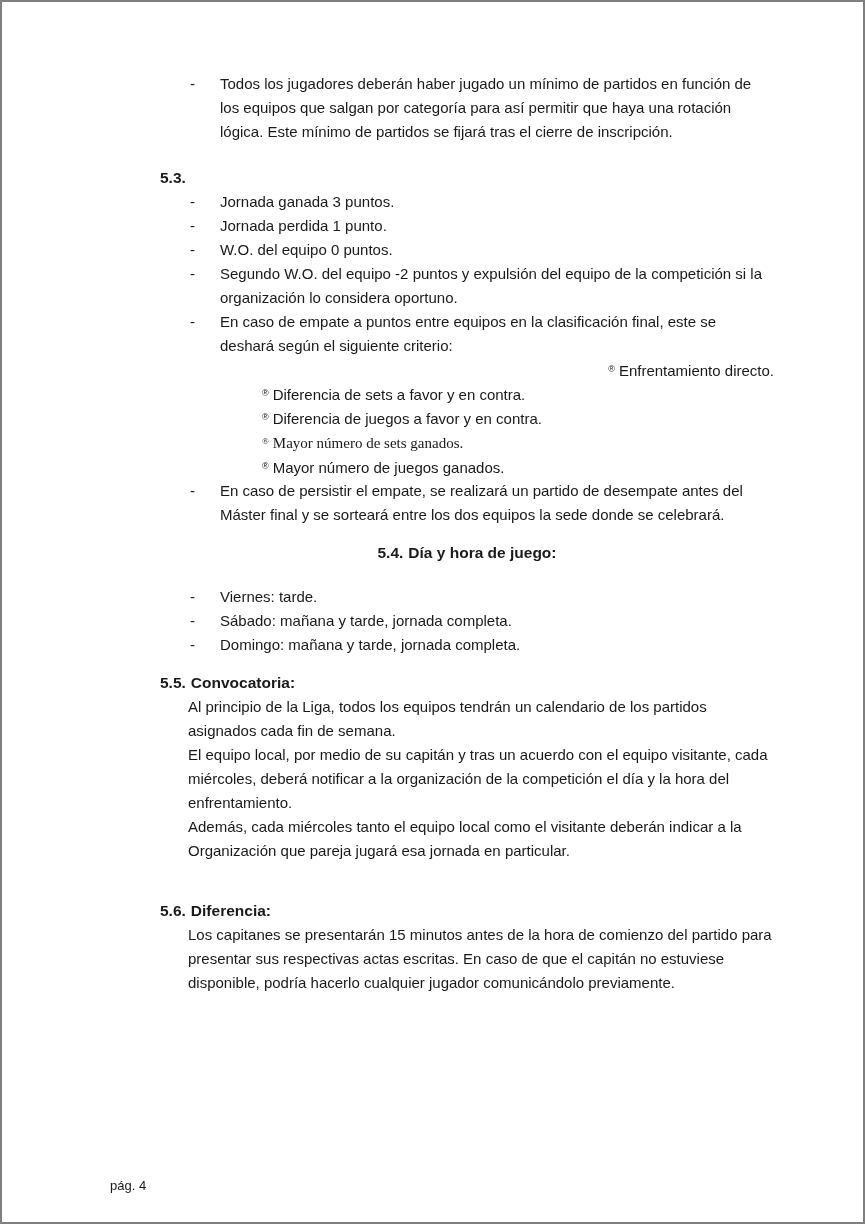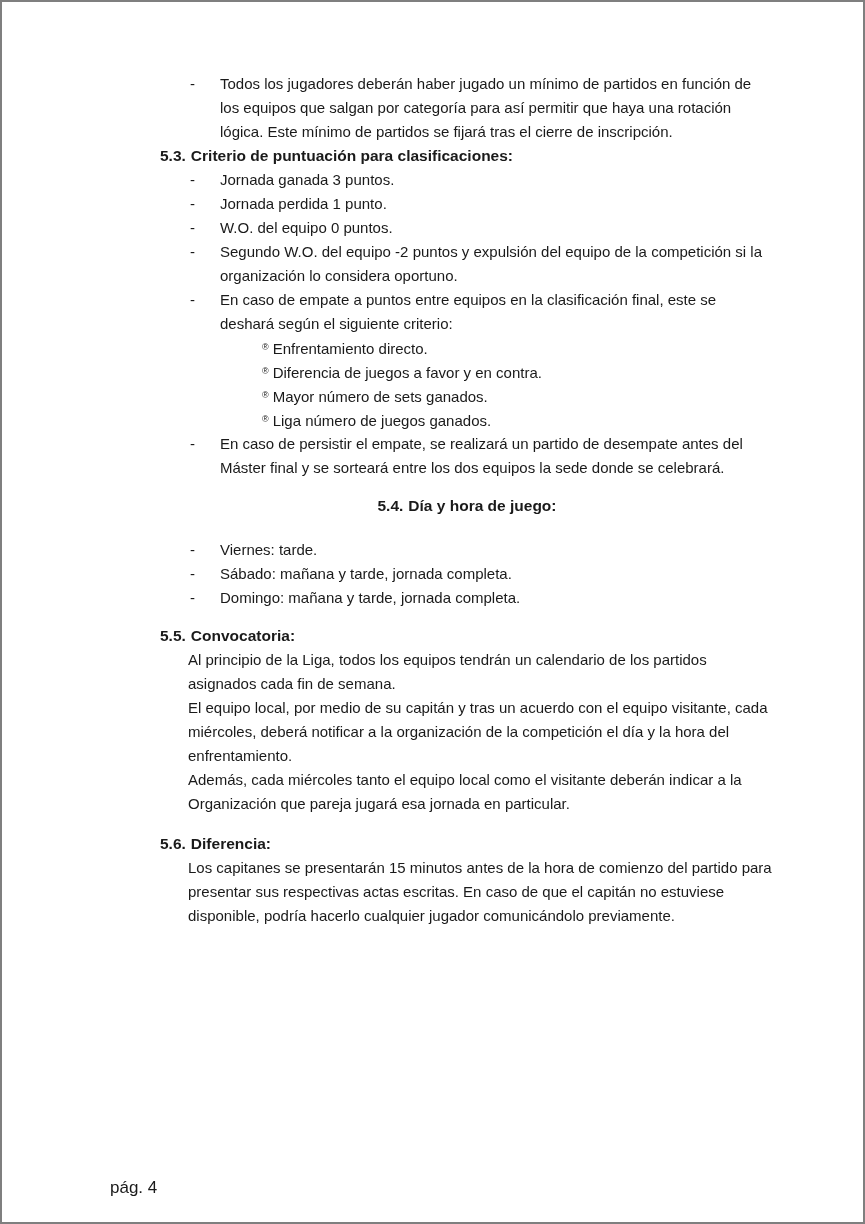--- a/index.html
+++ b/index.html
@@ -26,61 +26,60 @@
     width: 614px;
     font-size: 15px;
     line-height: 24px;
   }
   .heading {
     font-weight: bold;
     font-size: 15.5px;
     display: flex;
   }
   .heading .num { flex: none; margin-right: 5px; }
-  .h-53 { }
+  .h-53 { margin-top: 22px; }
   .h-54 { margin-top: 14px; justify-content: center; }
   .h-55 { margin-top: 14px; text-align: center; }
-  .h-56 { margin-top: 16px; }
+  .h-56 { margin-top: 36px; }
   .body-block { padding-left: 28px; }
   .li { display: flex; padding-left: 30px; }
   .li .marker { width: 30px; flex: none; }
   .li .li-text { flex: 1; }
   .sub-list { margin-left: 42px; }
   .sub { line-height: 23px; }
   .sub .marker {
     font-size: 9px;
     vertical-align: 4px;
     margin-right: 4px;
   }
   .day-list { margin-top: 20px; }
   .para-gap { margin-top: 20px; }
   .footer {
     position: absolute;
     left: 108px;
     top: 1176px;
-    font-size: 17px;
+    font-size: 13px;
     color: #1a1a1a;
   }
 </style>
 </head>
 <body>
 
 <div class="page">
   <div class="content">
 
     <div class="intro-list">
       <div class="li">
         <span class="marker">-</span>
         <span class="li-text">Todos los jugadores deberán haber jugado un mínimo de partidos en función de los equipos que salgan por categoría para así permitir que haya una rotación lógica. Este mínimo de partidos se fijará tras el cierre de inscripción.</span>
       </div>
     </div>
 
     <div class="heading h-53">
       <span class="num">5.3.</span>
-      <span>Criterio de puntuación para clasificaciones:</span>
     </div>
     <div>
       <div class="li">
         <span class="marker">-</span>
         <span class="li-text">Jornada ganada 3 puntos.</span>
       </div>
       <div class="li">
         <span class="marker">-</span>
         <span class="li-text">Jornada perdida 1 punto.</span>
       </div>
@@ -90,24 +89,25 @@
       </div>
       <div class="li">
         <span class="marker">-</span>
         <span class="li-text">Segundo W.O. del equipo -2 puntos y expulsión del equipo de la competición si la organización lo considera oportuno.</span>
       </div>
       <div class="li">
         <span class="marker">-</span>
         <span class="li-text">
           <span>En caso de empate a puntos entre equipos en la clasificación final, este se deshará según el siguiente criterio:</span>
           <span class="sub-list" style="display:block;">
-            <span class="sub" style="display:block;"><span class="marker">®</span><span>Enfrentamiento directo.</span></span>
+            <span class="sub" style="display:block;text-align:right;"><span class="marker">®</span><span>Enfrentamiento directo.</span></span>
+            <span class="sub" style="display:block;"><span class="marker">®</span><span>Diferencia de sets a favor y en contra.</span></span>
             <span class="sub" style="display:block;"><span class="marker">®</span><span>Diferencia de juegos a favor y en contra.</span></span>
-            <span class="sub" style="display:block;"><span class="marker">®</span><span>Mayor número de sets ganados.</span></span>
-            <span class="sub" style="display:block;"><span class="marker">®</span><span>Liga número de juegos ganados.</span></span>
+            <span class="sub" style="display:block;font-family:Liberation Serif, serif;"><span class="marker">®</span><span>Mayor número de sets ganados.</span></span>
+            <span class="sub" style="display:block;"><span class="marker">®</span><span>Mayor número de juegos ganados.</span></span>
           </span>
         </span>
       </div>
       <div class="li">
         <span class="marker">-</span>
         <span class="li-text">En caso de persistir el empate, se realizará un partido de desempate antes del Máster final y se sorteará entre los dos equipos la sede donde se celebrará.</span>
       </div>
     </div>
 
     <div class="heading h-54">

